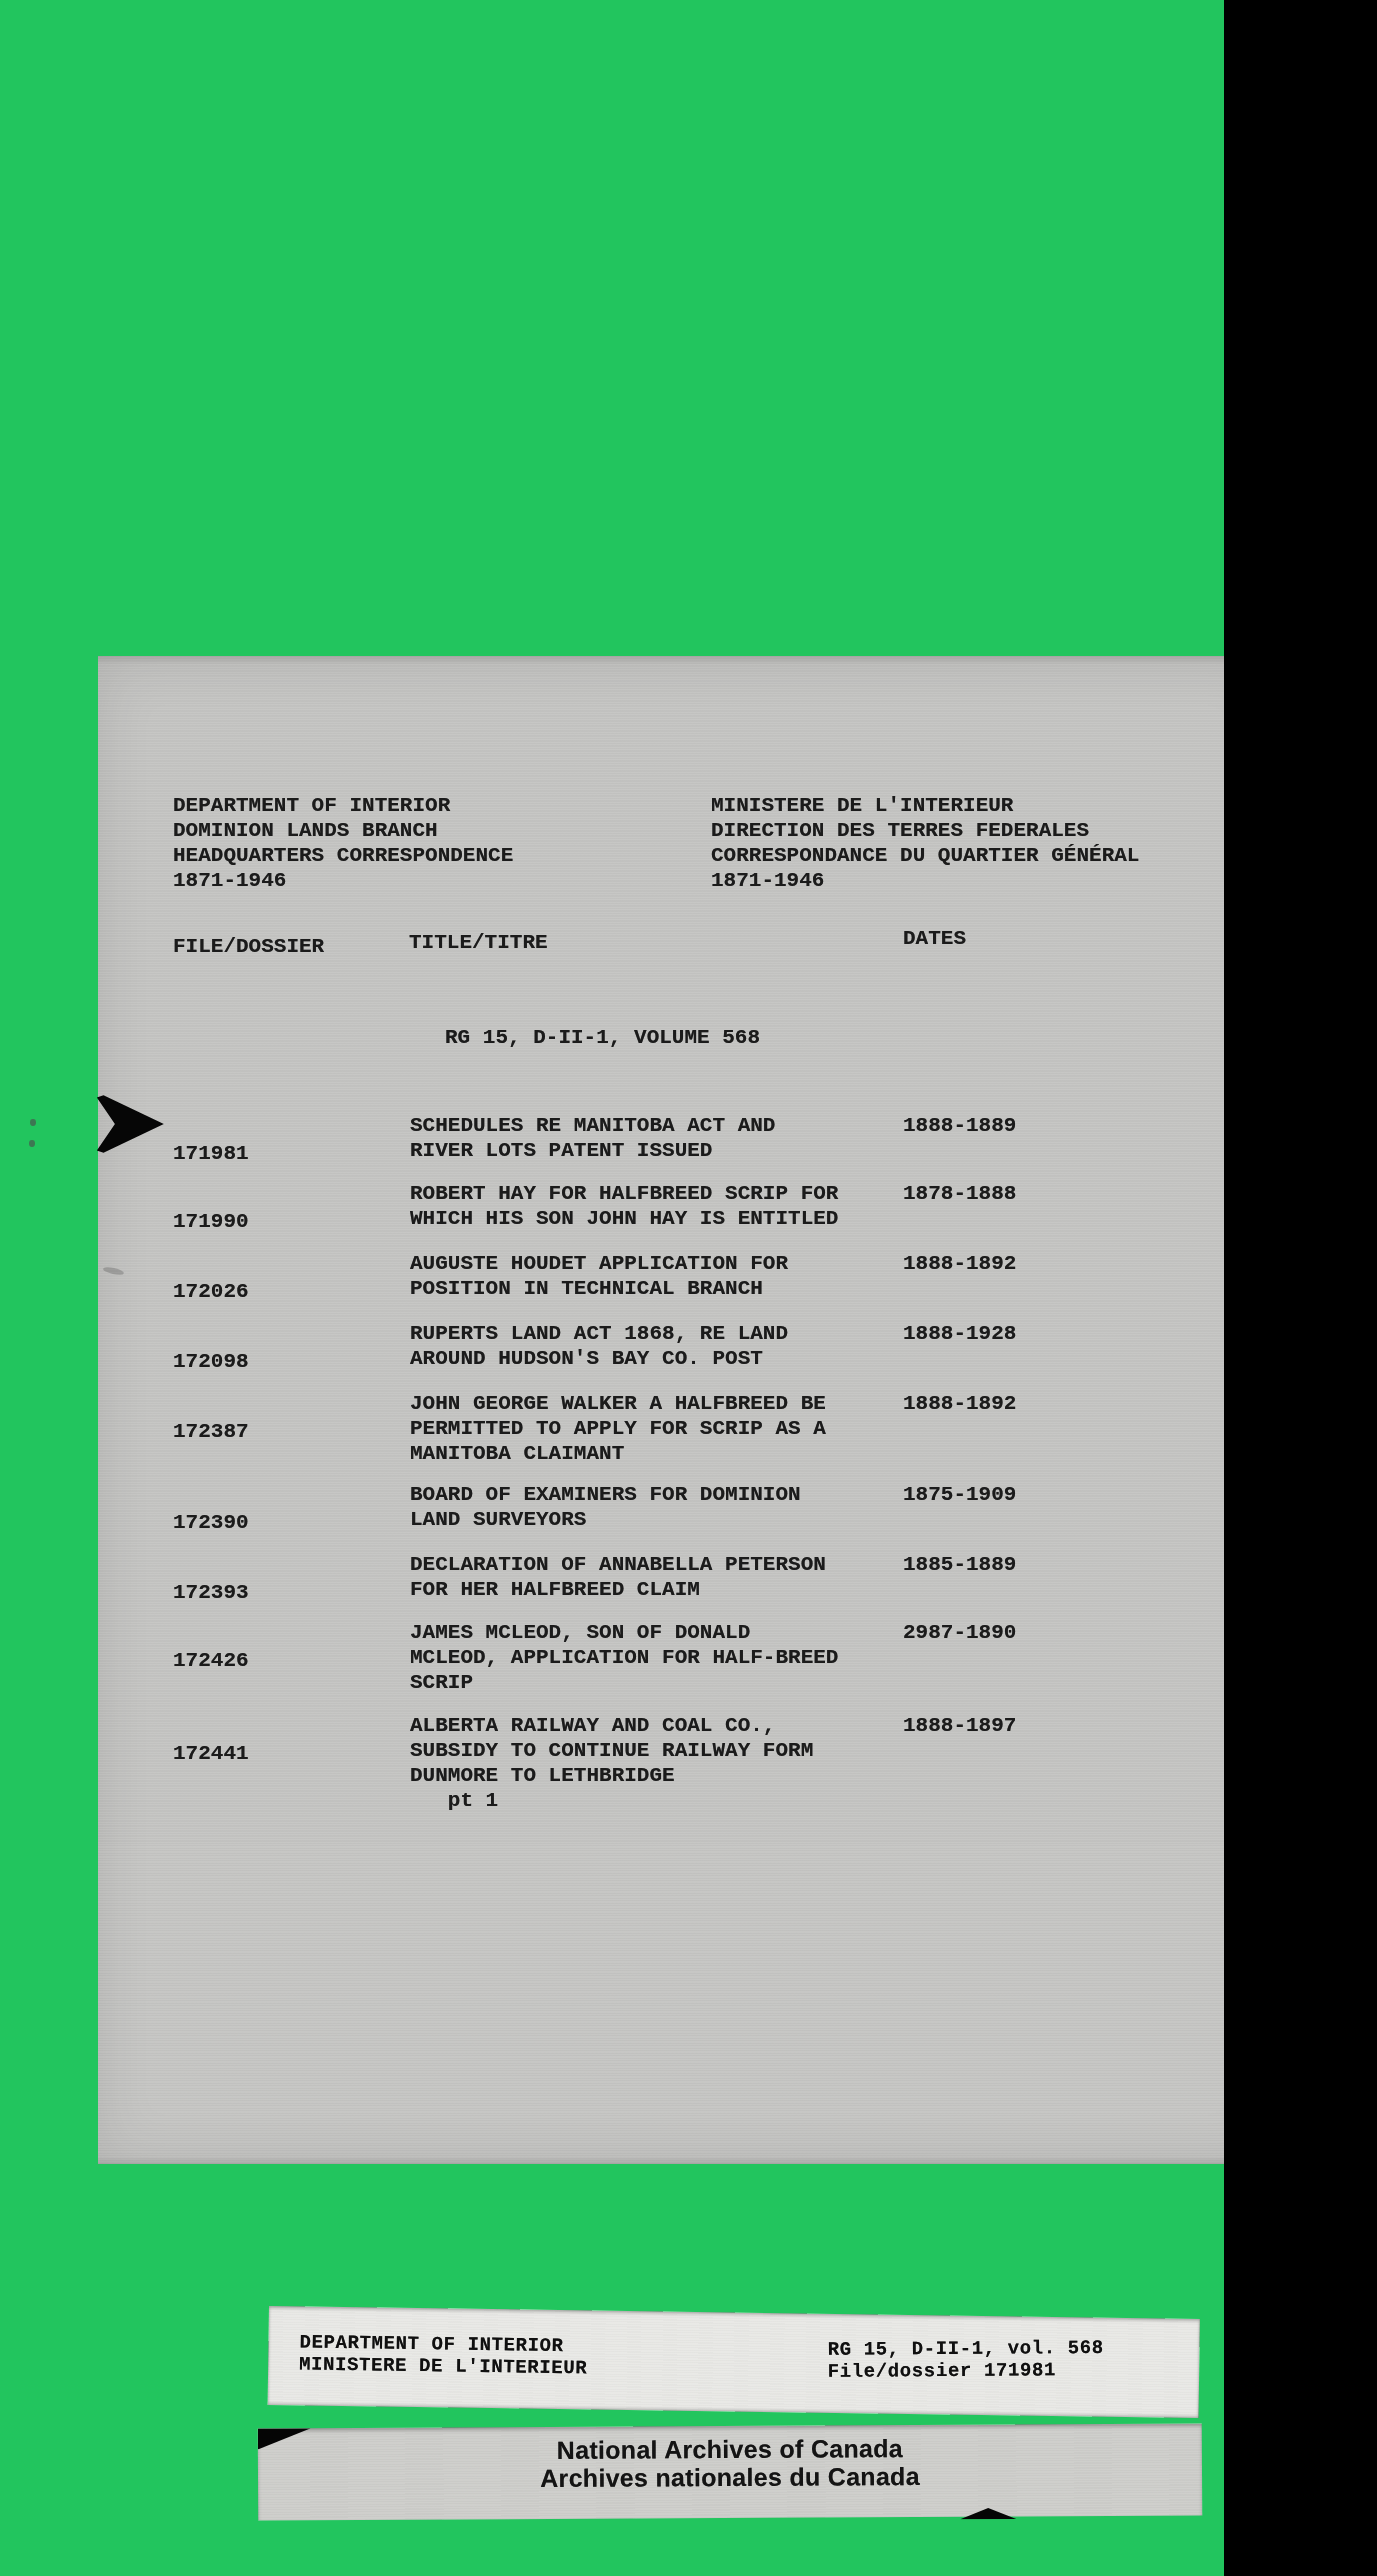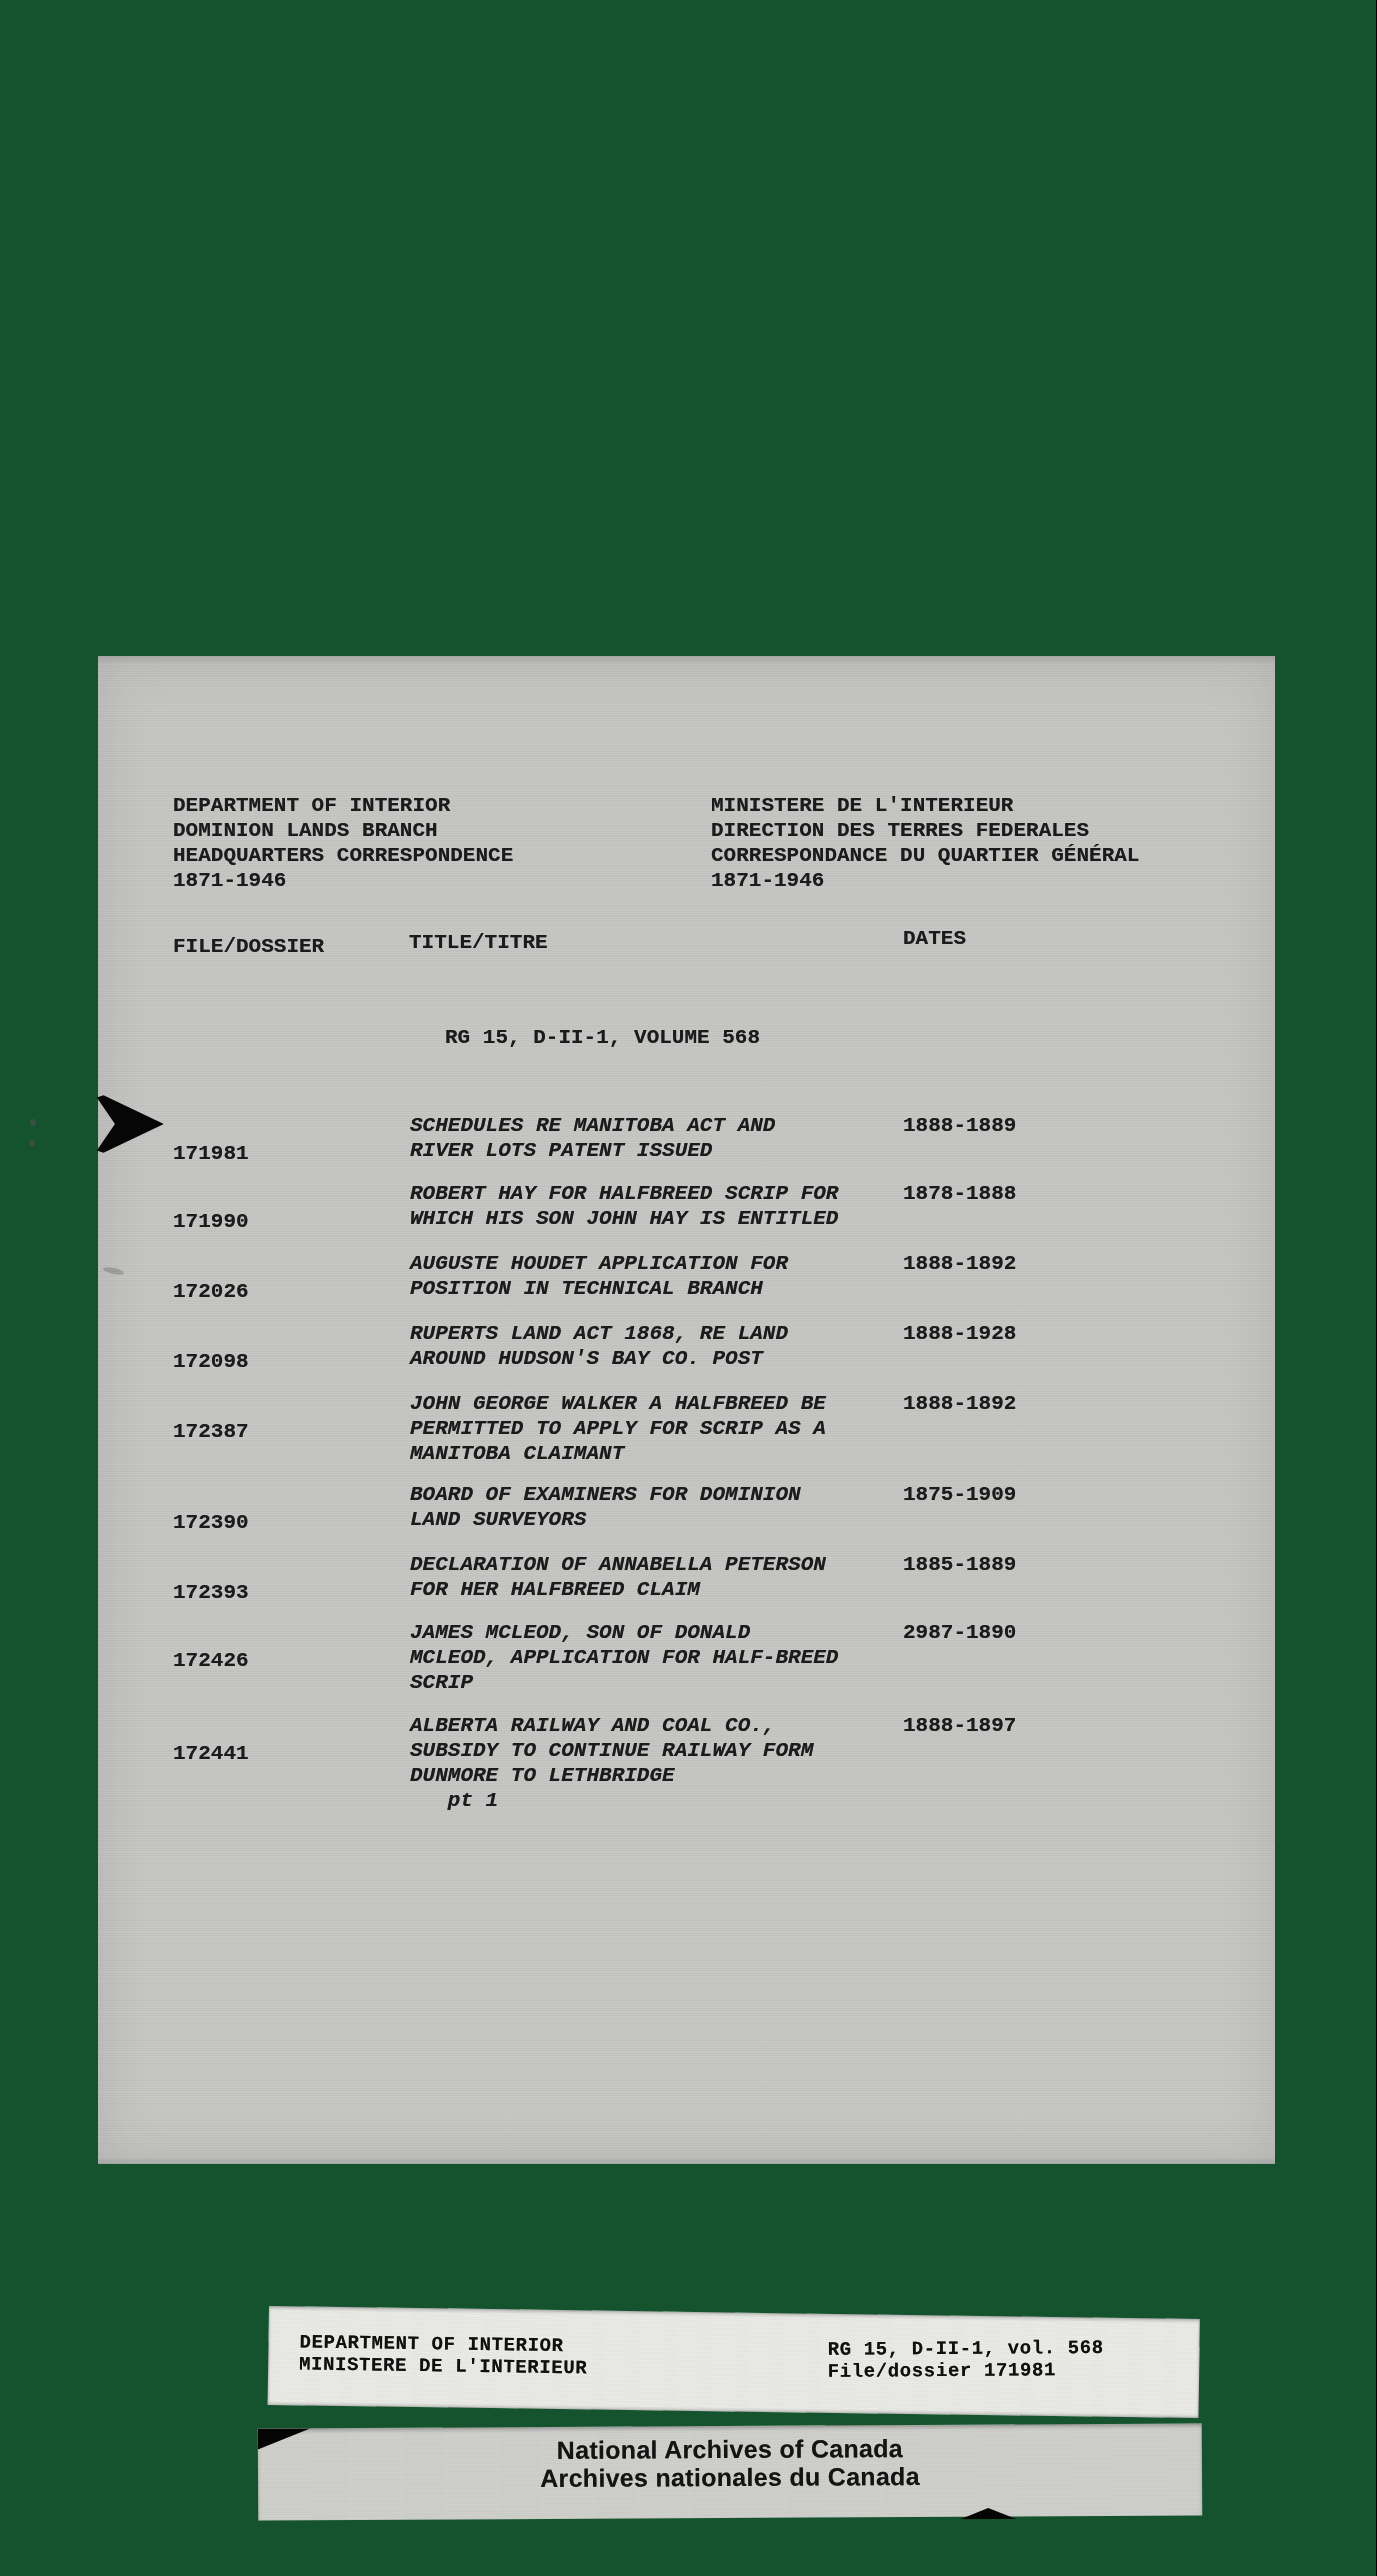--- a/index.html
+++ b/index.html
@@ -1,17 +1,17 @@
 <!DOCTYPE html>
 <html style="font-size:10px"><head>
 <meta charset="utf-8">
 <style>
   html,body{margin:0;padding:0;background:#000;}
   #screen{
-    position:relative;width:1376px;height:2576px;background:#14532d;overflow:hidden;
+    position:relative;width:1224px;height:2576px;background:#22c55e;overflow:hidden;
     font-family:"Liberation Mono","DejaVu Sans Mono",monospace;
   }
   
   .page{
     position:absolute;left:98px;top:656px;width:1177px;height:1508px;
     background:#c6c6c4;
     background-image:
       repeating-linear-gradient(0deg, rgba(0,0,0,0.025) 0 1.2px, rgba(255,255,255,0.015) 1.2px 2.5px),
       linear-gradient(180deg, rgba(0,0,0,0.10) 0, rgba(0,0,0,0) 8.7px),
       linear-gradient(0deg, rgba(0,0,0,0.10) 0, rgba(0,0,0,0) 7.5px);
@@ -23,21 +23,21 @@
     white-space:pre;text-shadow:0 0 0.6px rgba(20,20,20,.55);
   }
   .header-left{left:75px;top:137px;}
   .header-right{left:613px;top:137px;}
   .col-file{left:75px;top:278px;font-family:Liberation Mono, monospace;}
   .col-title{left:311px;top:274px;}
   .col-dates{left:805px;top:270px;}
   .volume{left:347px;top:369px;}
   .entry{position:absolute;left:0;top:0;width:100%;}
   .e-file{left:75px;margin-top:28px;}
-  .e-title{left:312px;font-style:italic;}
+  .e-title{left:312px;}
   .e-dates{left:805px;}
   .entry .t{top:0;}
   
   .arrow{
     position:absolute;left:-1.2px;top:438px;width:67px;height:60px;background:#060606;
     clip-path:polygon(0% 6%, 10% 2%, 100% 50%, 10% 98%, 0% 94%, 27% 50%);
   }
   .arrow:before{content:"";position:absolute;left:5px;top:-6.2px;width:44px;height:3.7px;background:#2a2a2a;transform:rotate(14deg);opacity:.8;}
   .arrow:after{content:"";position:absolute;left:3.7px;bottom:-7.5px;width:48px;height:3.7px;background:#2a2a2a;transform:rotate(-12deg);opacity:.8;}
   .smudge{position:absolute;left:5px;top:612px;width:21px;height:5.6px;background:rgba(30,30,30,.22);border-radius:50%;transform:rotate(12deg);}

